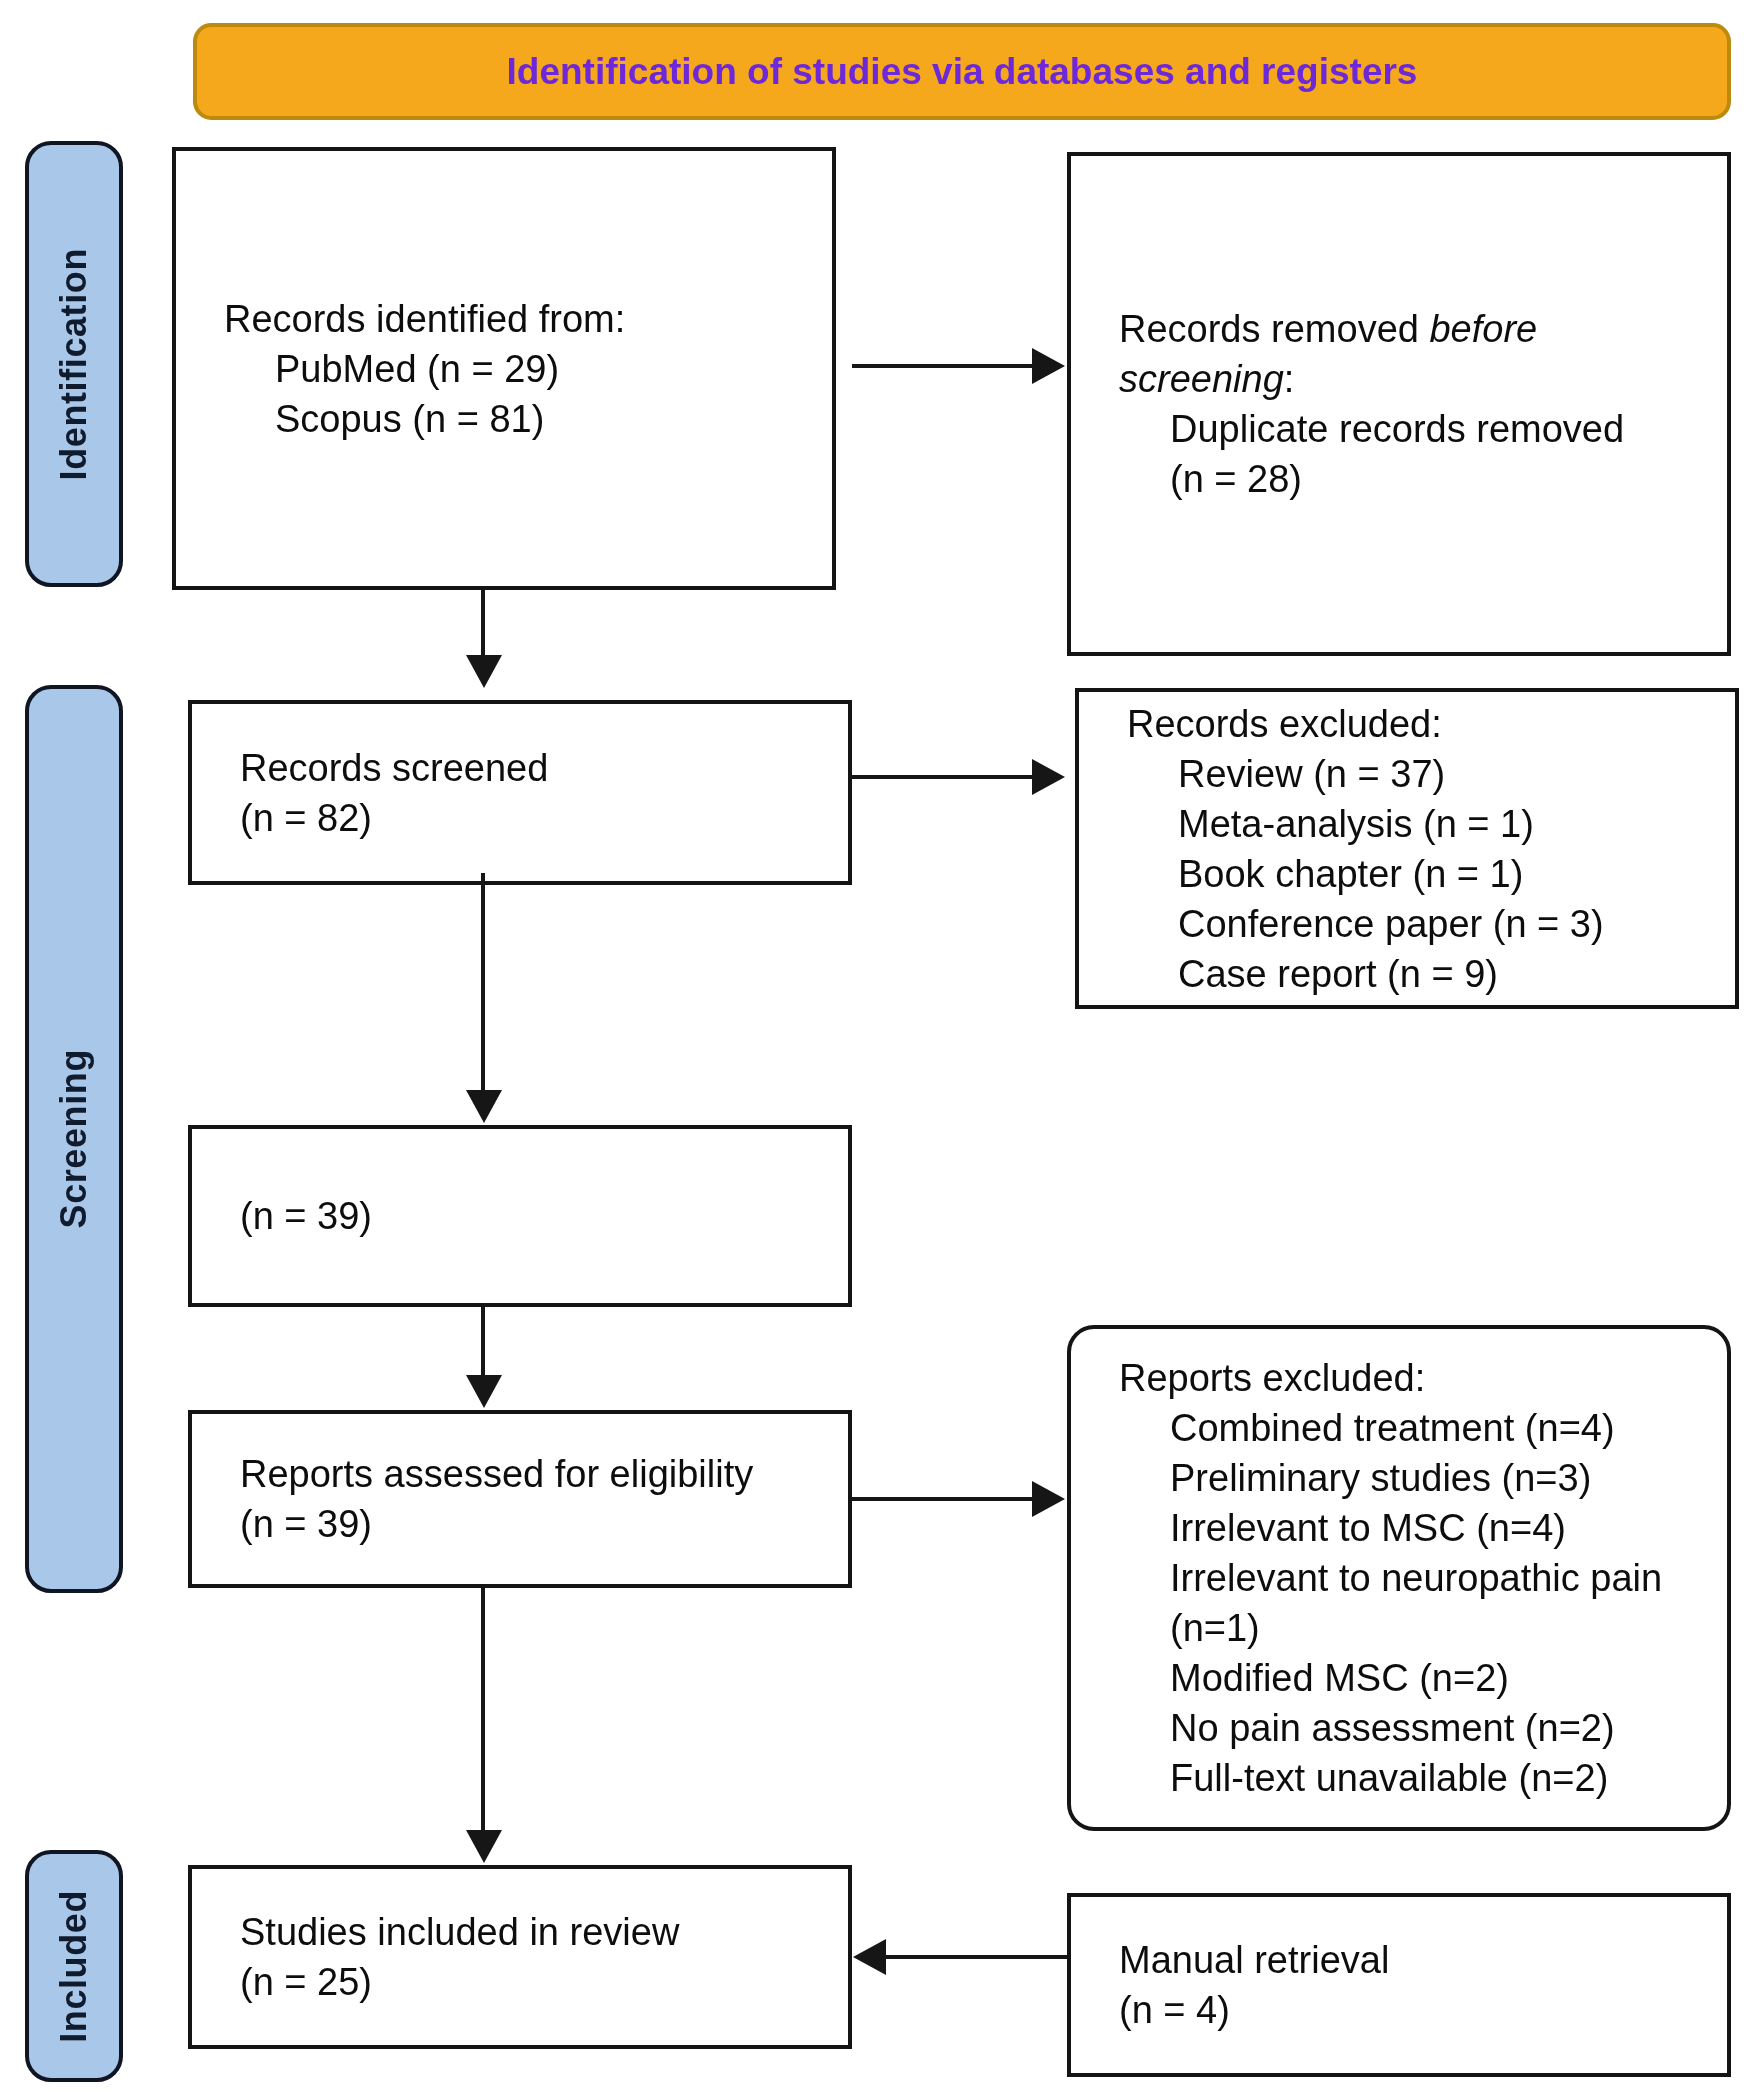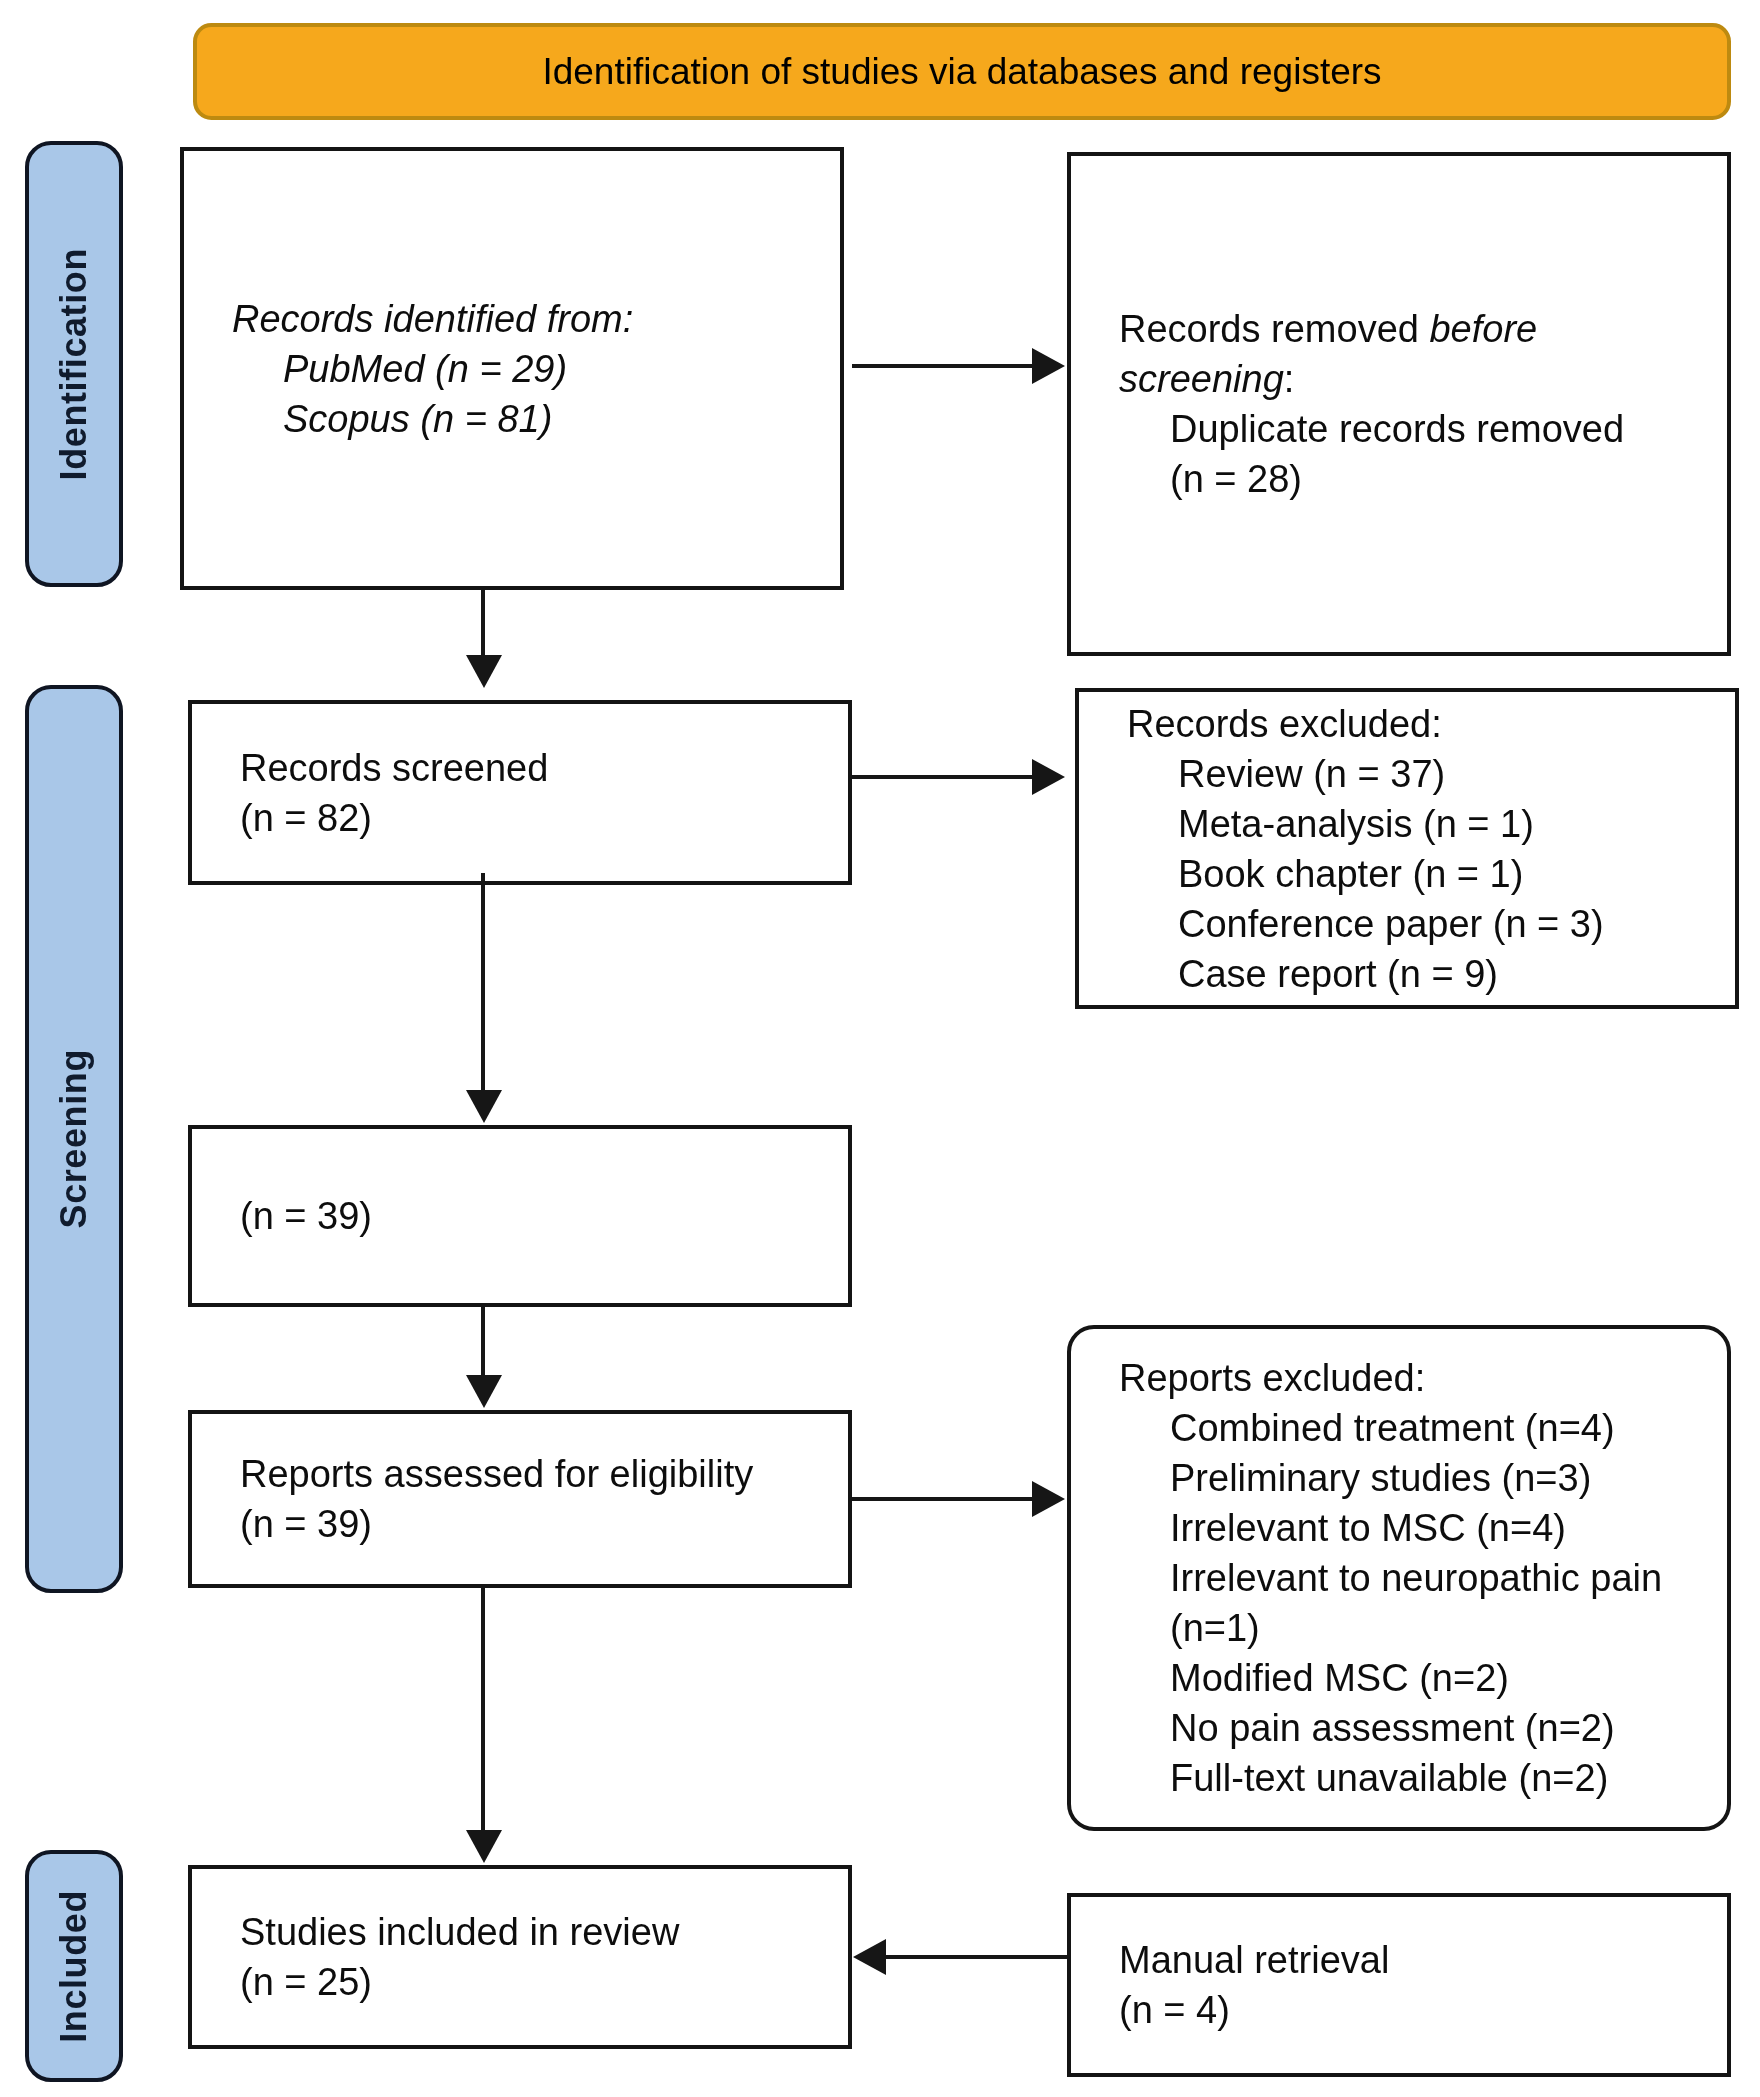--- a/index.html
+++ b/index.html
@@ -11,21 +11,21 @@
     overflow: hidden;
     color: #0d0d0d;
   }
   .banner {
     position: absolute; left: 193px; top: 23px; width: 1538px; height: 97px;
     background: #f6a81c;
     border: 4.3px solid #bd8a10;
     border-radius: 18.4px;
     box-sizing: border-box;
     display: flex; align-items: center; justify-content: center;
-    font-size: 37px; font-weight: normal; color: #000000;
+    font-size: 37px; font-weight: bold; color: #6d28d9;
   }
   .stage {
     position: absolute; left: 24.5px; width: 98px;
     background: #a9c7e8;
     border: 4.9px solid #0f1522;
     border-radius: 26px;
     box-sizing: border-box;
     display: flex; align-items: center; justify-content: center;
   }
   .stage span {
@@ -41,21 +41,21 @@
   .box {
     position: absolute;
     background: #ffffff;
     border: 4.3px solid #141414;
     box-sizing: border-box;
     display: flex; flex-direction: column; justify-content: center;
     font-size: 38px; line-height: 50px;
     padding: 14.7px 24.5px 14.7px 48px;
   }
   .box .indent { margin-left: 51px; }
-  .box-identified { left: 180px; top: 147px; width: 664px; height: 443px; font-style: italic; }
+  .box-identified { left: 172px; top: 147px; width: 664px; height: 443px; }
   .box-removed { left: 1067px; top: 152px; width: 664px; height: 504px; }
   .box-screened { left: 188px; top: 688px; width: 664px; height: 185px; margin-top: 12px; }
   .box-records-excluded { left: 1067px; top: 688px; width: 664px; height: 321px; margin-left: 8px; }
   .box-sought { left: 188px; top: 1125px; width: 664px; height: 182px; }
   .box-assessed { left: 188px; top: 1410px; width: 664px; height: 178px; }
   .box-reports-excluded { left: 1067px; top: 1325px; width: 664px; height: 506px; border-radius: 27px; }
   .box-included { left: 188px; top: 1865px; width: 664px; height: 184px; }
   .box-manual { left: 1067px; top: 1869px; width: 664px; height: 184px; margin-top: 24px; }
   .box-removed .title { max-width: 490px; }
   .box-removed .indent { max-width: 478px; }

